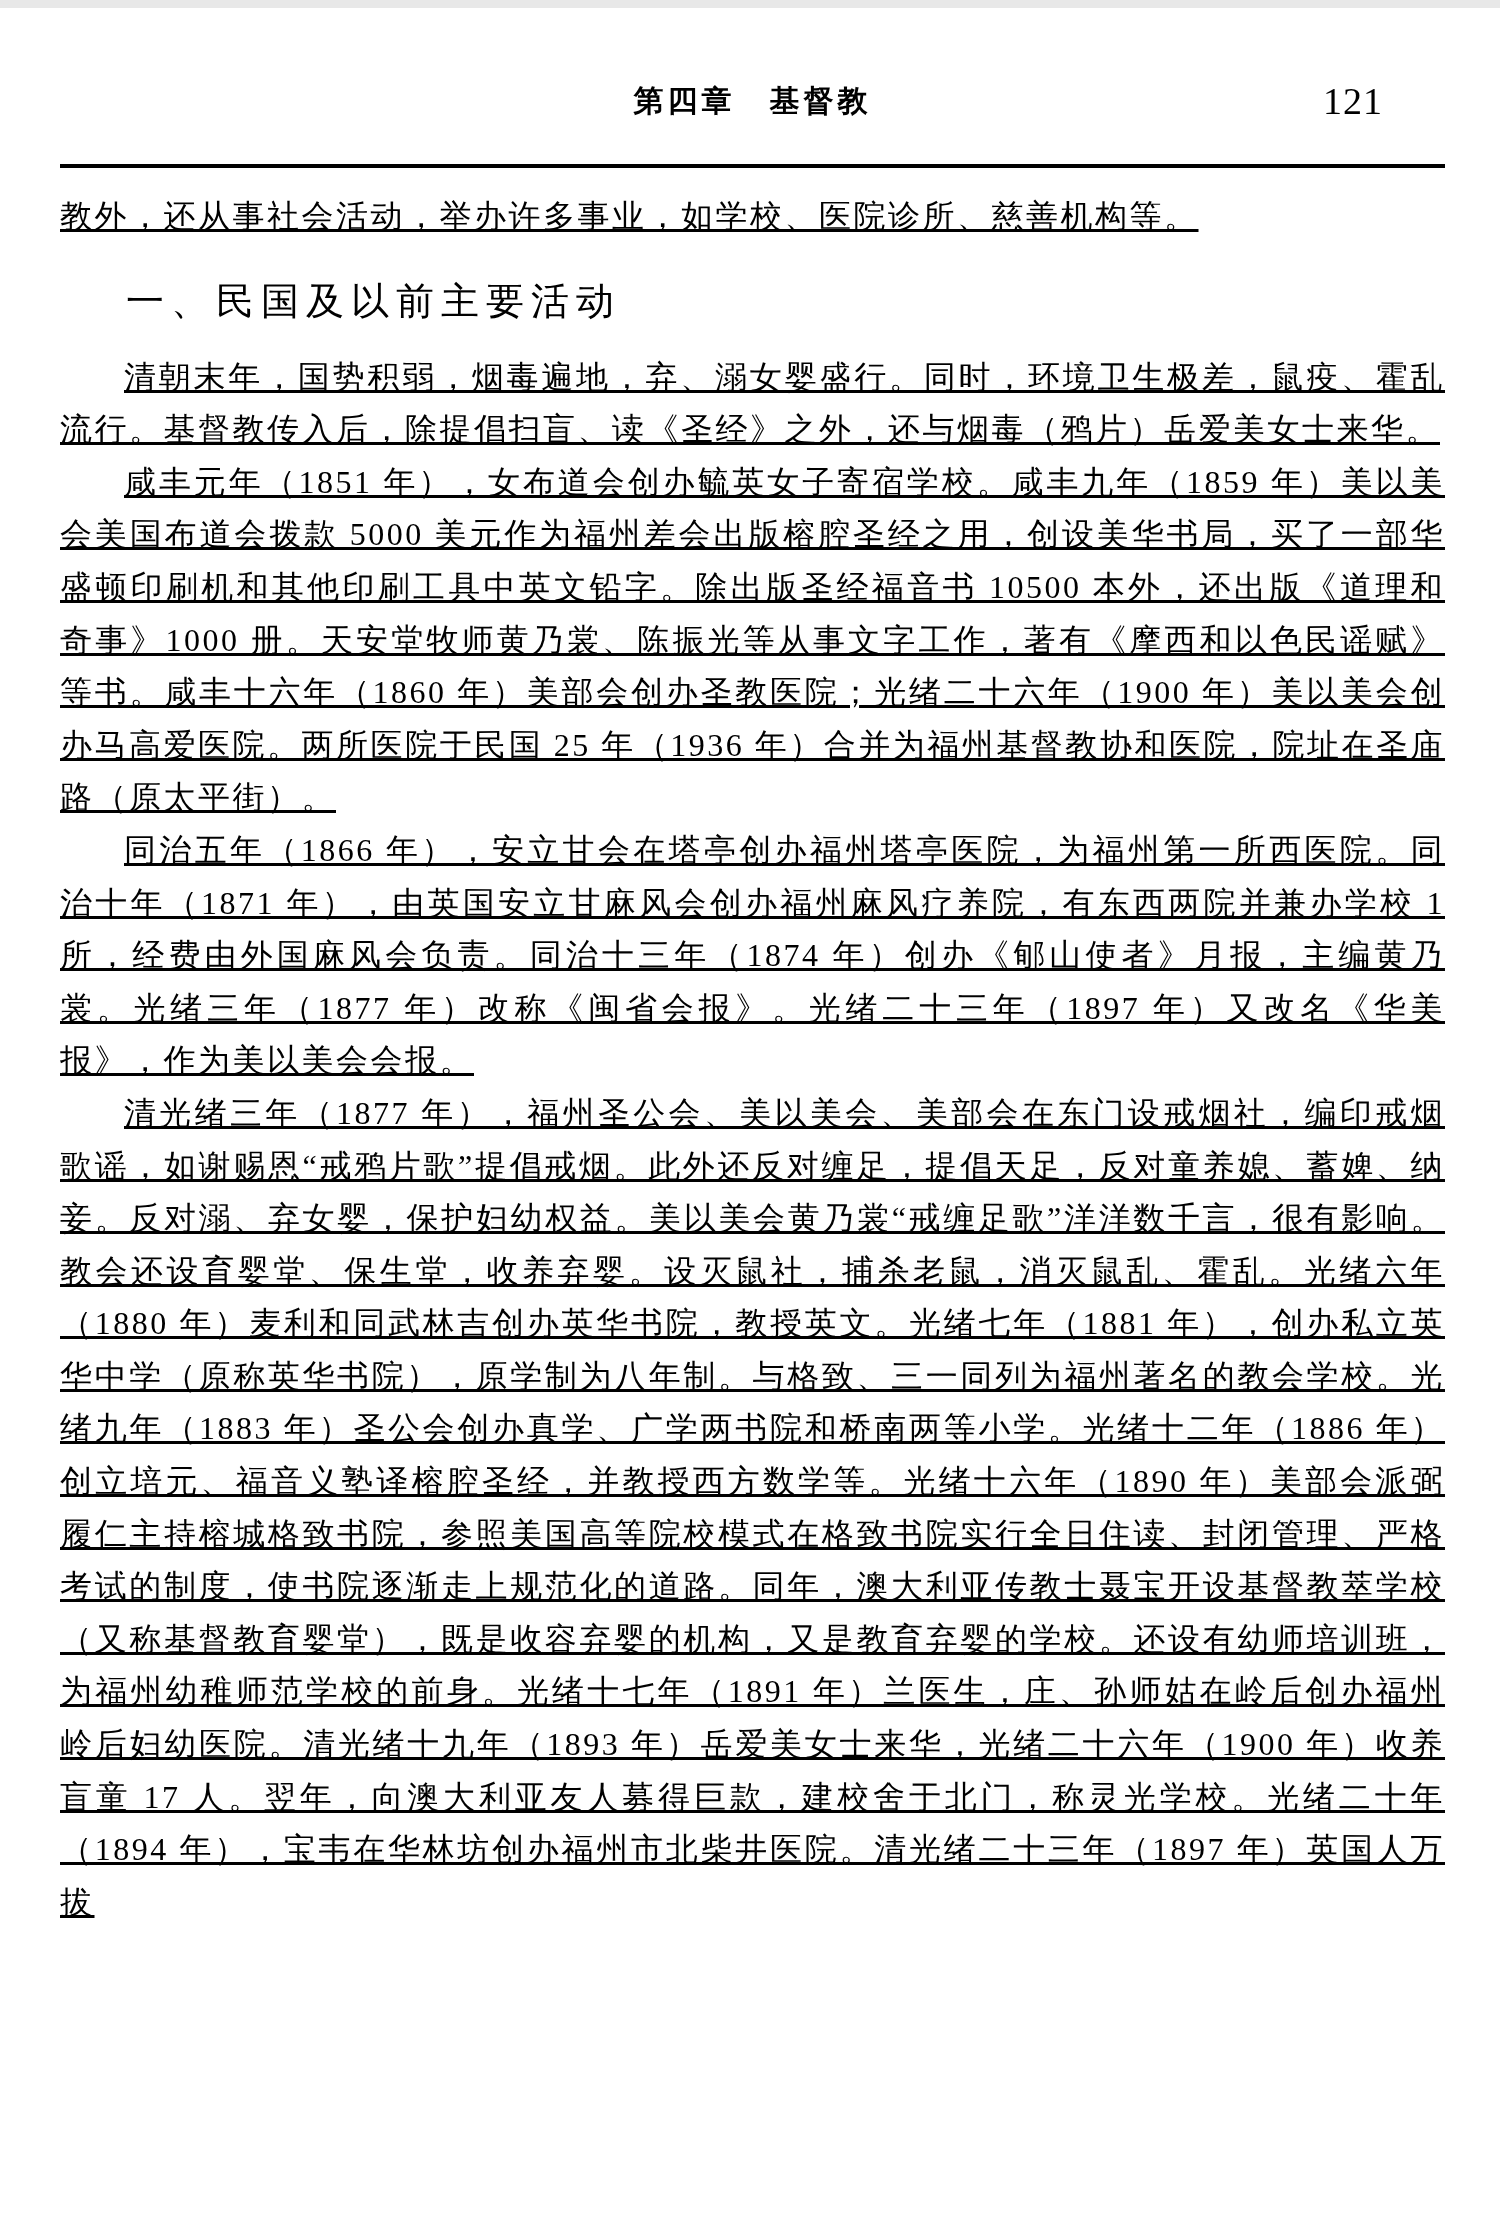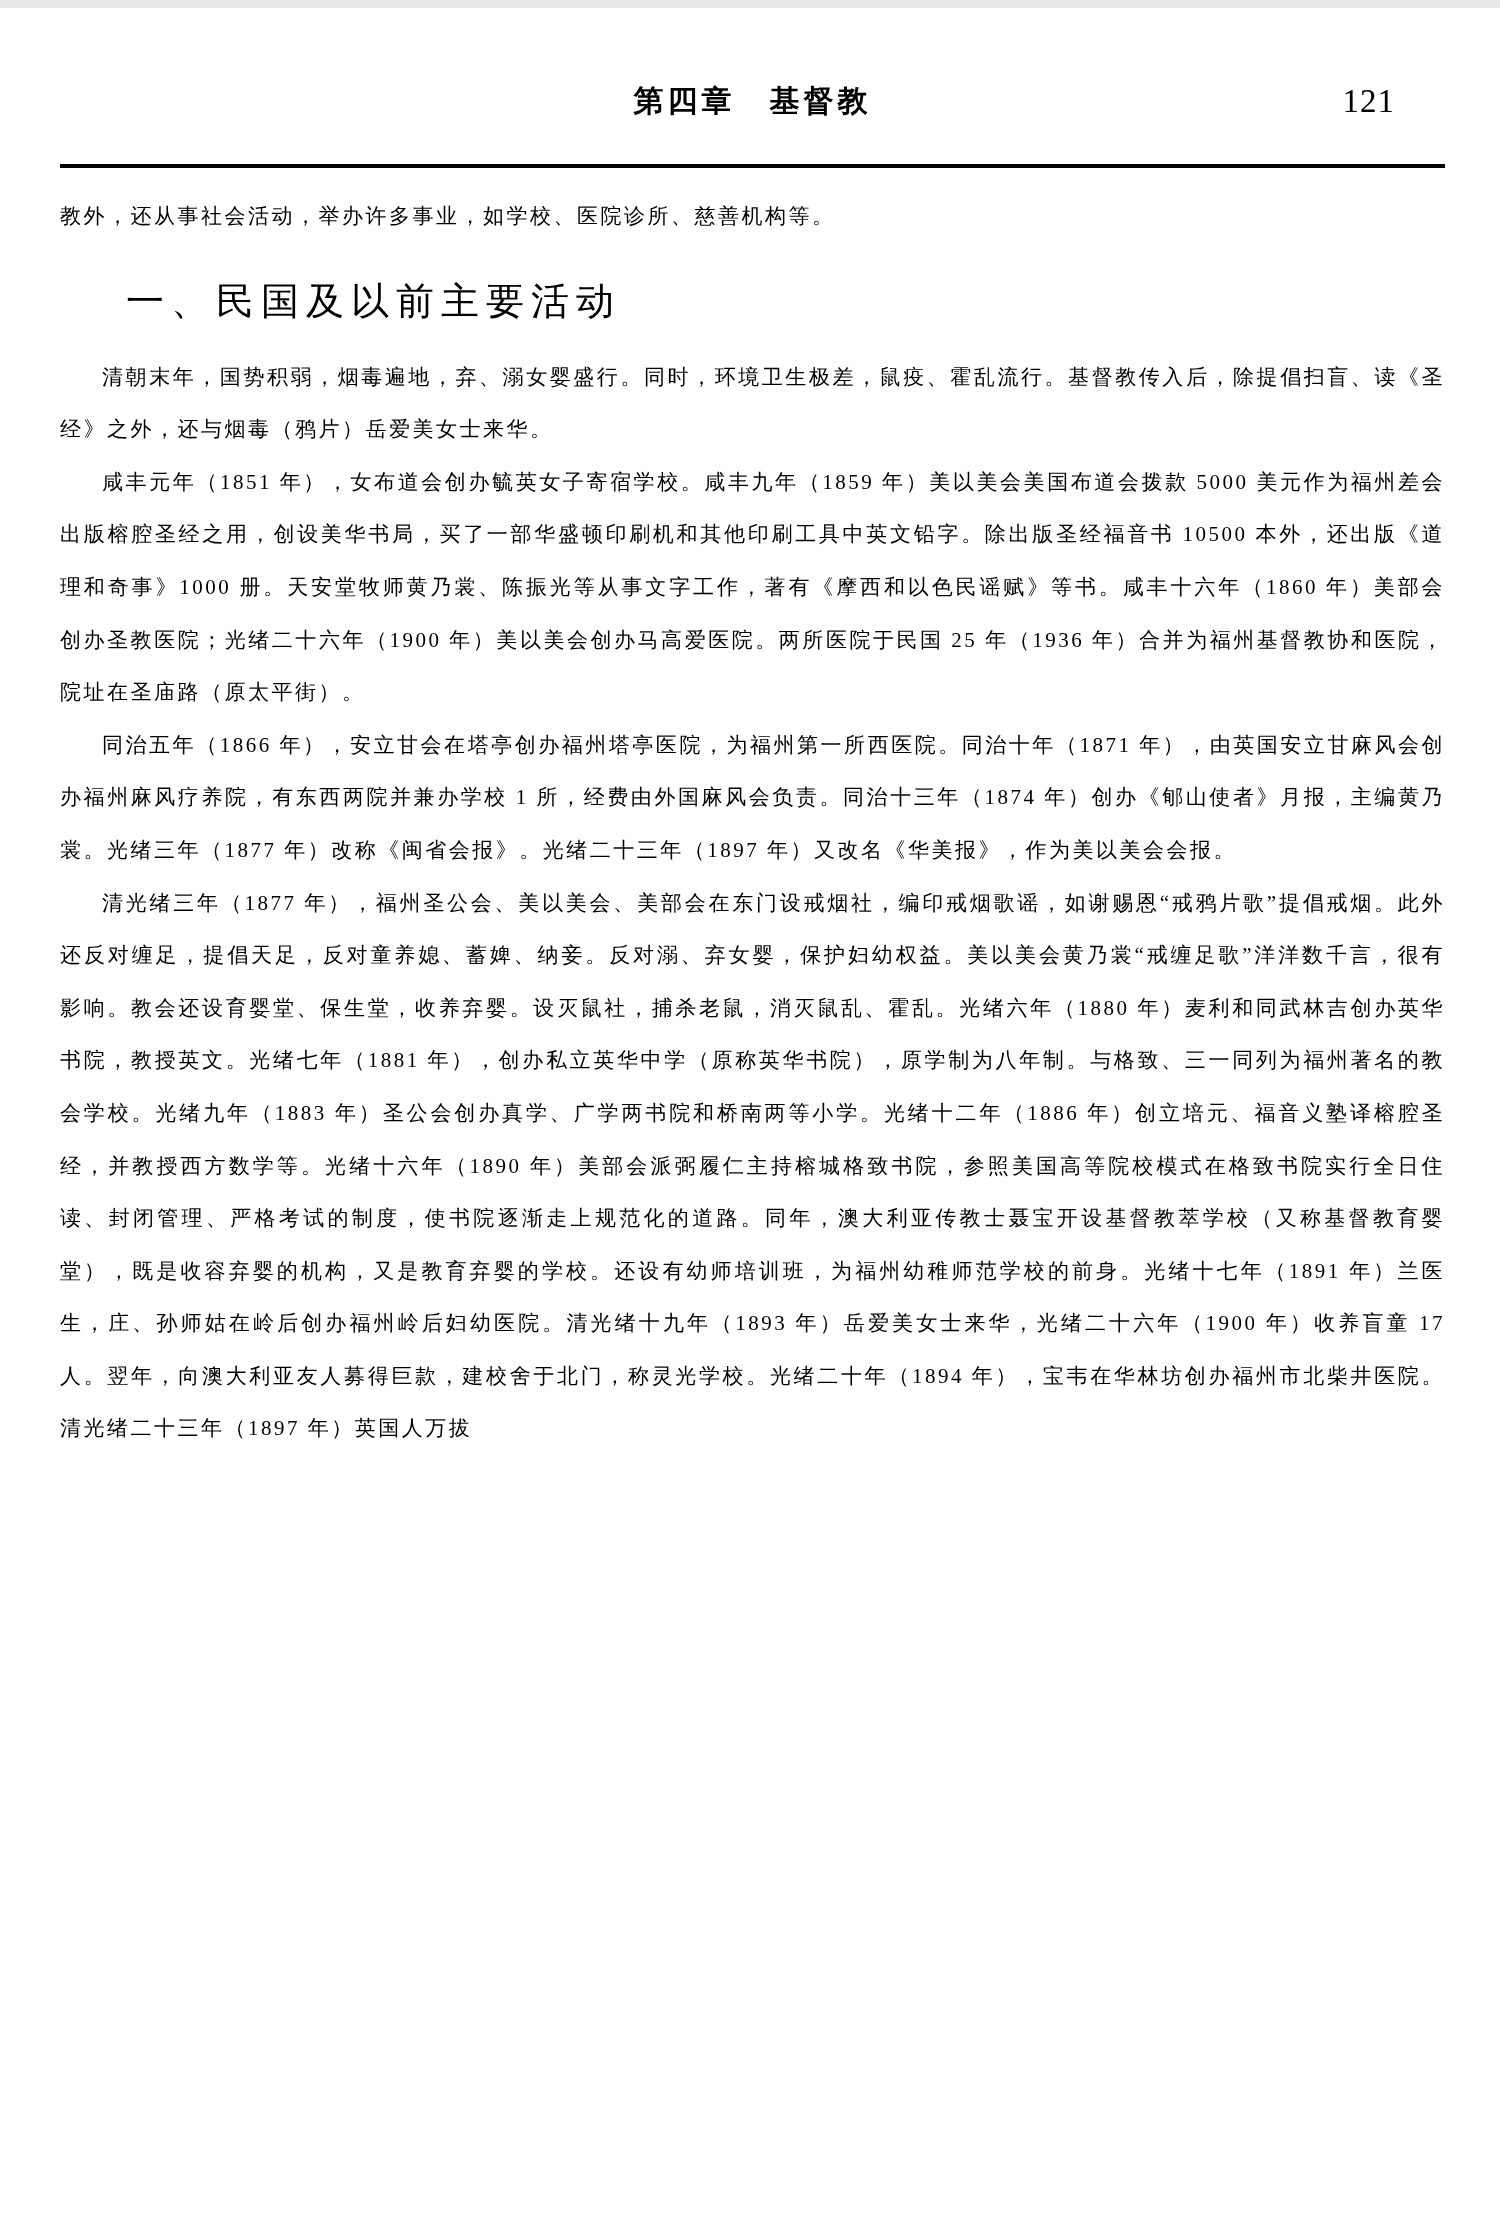--- a/index.html
+++ b/index.html
@@ -27,41 +27,42 @@
   .chapter-title {
     text-align: center;
     font-size: 30px;
     line-height: 38px;
     font-weight: bold;
     letter-spacing: 4px;
   }
   .page-number {
     position: absolute;
     top: 74px;
-    right: 50px;
-    font-size: 33px;
+    right: 62px;
+    font-size: 38px;
     line-height: 38px;
     letter-spacing: 1px;
     text-align: center;
   }
   .header-rule {
     height: 4px;
     background: #000000;
     margin-top: 44px;
   }
   .content {
     margin-top: 22px;
   }
   p.body-paragraph {
     margin: 0;
-    font-size: 21px;
+    font-size: 32px;
     line-height: 52.6px;
     letter-spacing: 2.5px;
     text-align: justify;
     text-justify: inter-ideograph;
+    text-decoration: underline;
   }
   p.indented {
     text-indent: 2em;
   }
   .section-heading {
     font-size: 38px;
     font-weight: normal;
     letter-spacing: 7px;
     margin: 34px 0 26px 66px;
     line-height: 48px;

